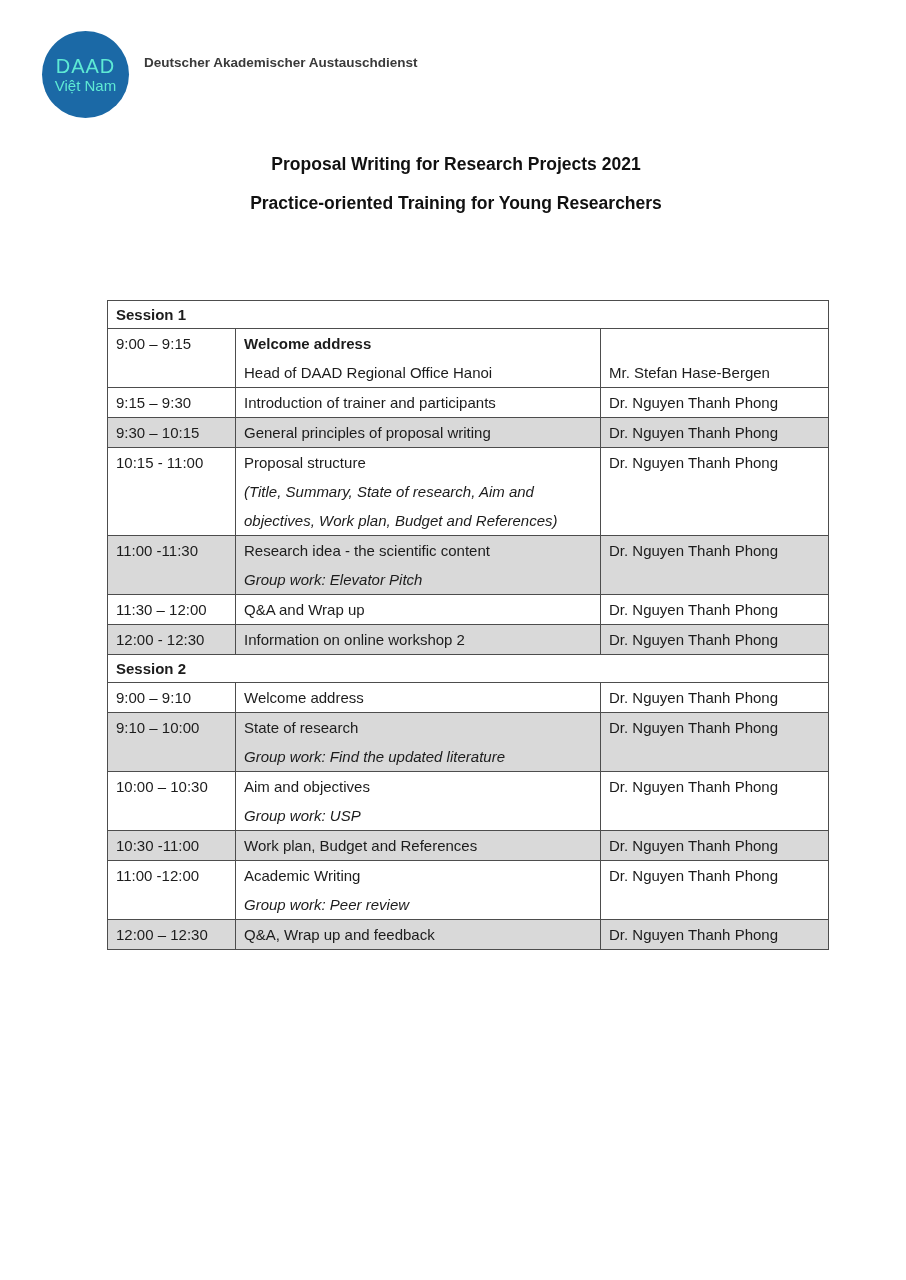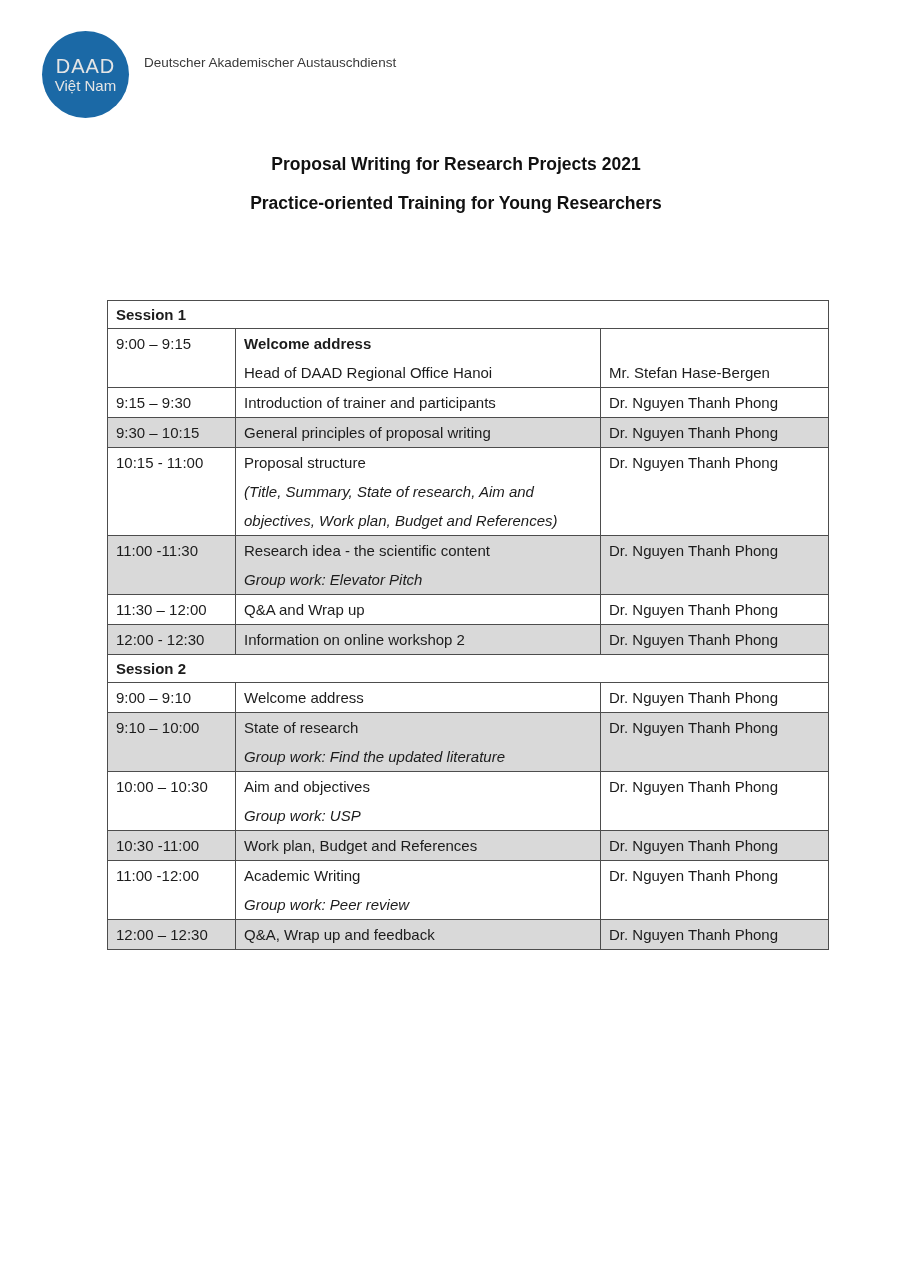--- a/index.html
+++ b/index.html
@@ -15,25 +15,25 @@
     width:906px;height:1280px;position:relative;overflow:hidden;
     font-family:"Liberation Sans","DejaVu Sans",sans-serif;
     color:var(--text);
   }
   
   .logo-block{position:absolute;top:31px;left:42px;display:flex;align-items:flex-start;}
   .logo-circle{
     width:87px;height:87px;border-radius:50%;
     background:var(--logo-blue);
     display:flex;flex-direction:column;align-items:center;justify-content:center;
-    color:#e5e5e5;flex:0 0 auto;
+    color:#5eead4;flex:0 0 auto;
   }
   .logo-circle .l1{font-size:20px;letter-spacing:1px;font-weight:500;line-height:22px;}
   .logo-circle .l2{font-size:15px;line-height:17px;}
-  .org-name{margin-left:15px;margin-top:22px;color:var(--org-text);font-size:13.5px;line-height:20px;}
+  .org-name{margin-left:15px;margin-top:22px;color:var(--org-text);font-size:13.5px;line-height:20px;font-weight:bold;}
   
   .titles{position:absolute;top:145px;left:0;right:6px;text-align:center;padding-left:12px;}
   .titles .t{font-size:17.5px;font-weight:bold;line-height:39px;color:#111;}
   
   table.program{
     position:absolute;top:300px;left:107px;width:721px;
     border-collapse:collapse;table-layout:fixed;
     font-size:15px;color:var(--text);padding-left:10px;
   }
   table.program td{

